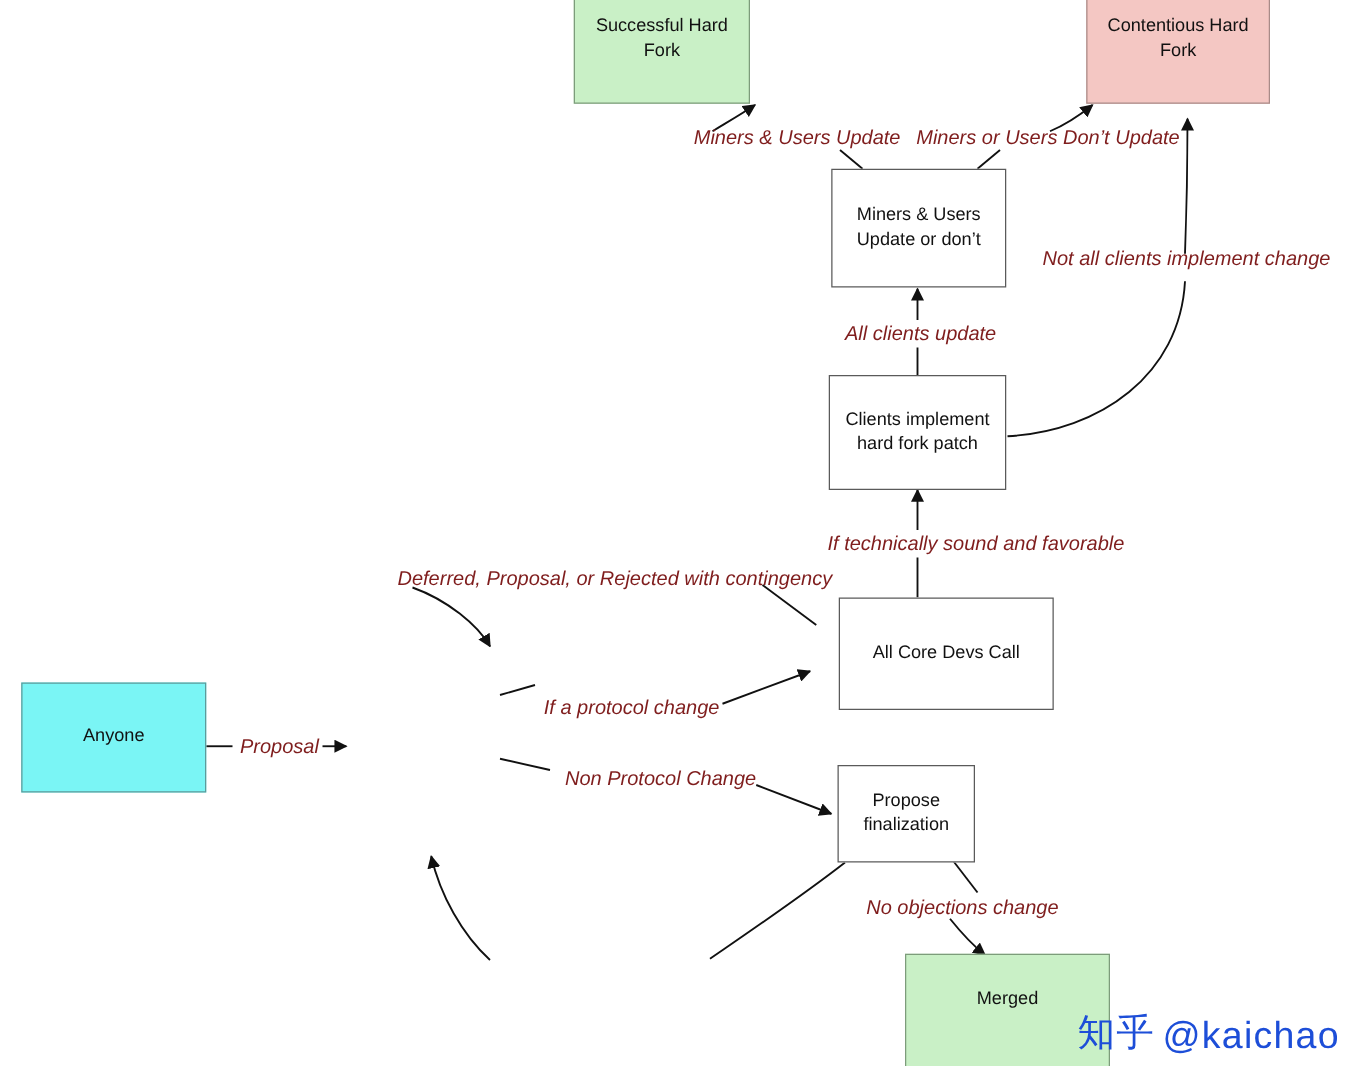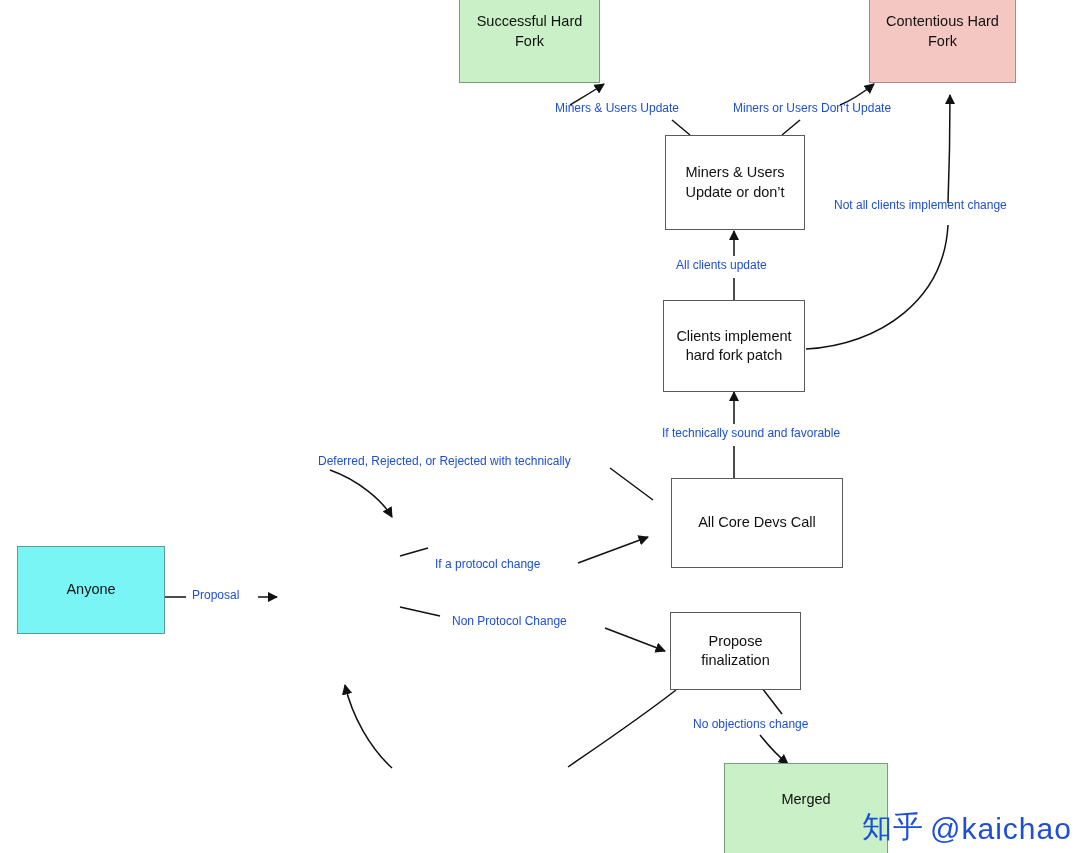--- a/index.html
+++ b/index.html
@@ -52,25 +52,26 @@
   .node.pink {
     background: #f4c7c3;
     border-color: #a98b88;
   }
   .node.cyan {
     background: #7af5f5;
     border-color: #5d9a9a;
   }
   .edge-label {
     position: absolute;
-    font-size: 12px;
-    color: #1d4ed8;
+    font-size: 16px;
+    color: #7f1d1d;
     line-height: 1.2;
     white-space: nowrap;
     background: transparent;
+    font-style: italic;
   }
   .watermark {
     position: absolute;
     color: #1d4ed8;
     font-size: 30px;
     letter-spacing: 1px;
     line-height: 1;
     user-select: none;
     white-space: nowrap;
   }
@@ -146,40 +147,40 @@
 
   <div class="node plain" style="left:671px; top:478px; width:172px; height:90px;">
     <span>All Core Devs Call</span>
   </div>
 
 
   <div class="node cyan" style="left:17px; top:546px; width:148px; height:88px;">
     <span>Anyone</span>
   </div>
 
-  <div class="node plain" style="left:670px; top:612px; width:131px; height:78px;">
+  <div class="node plain" style="left:670px; top:612px; width:110px; height:78px;">
     <span>Propose
 finalization</span>
   </div>
 
   <div class="node green" style="left:724px; top:763px; width:164px; height:110px;">
     <span style="position:relative; top:-18px;">Merged</span>
   </div>
 
   <div class="edge-label" style="left:555px; top:101px;">Miners &amp; Users Update</div>
 
   <div class="edge-label" style="left:733px; top:101px;">Miners or Users Don’t Update</div>
 
   <div class="edge-label" style="left:834px; top:198px;">Not all clients implement change</div>
 
   <div class="edge-label" style="left:676px; top:258px;">All clients update</div>
 
   <div class="edge-label" style="left:622px; top:426px;margin-left:40px;">If technically sound and favorable</div>
 
-  <div class="edge-label" style="left:318px; top:454px;">Deferred, Rejected, or Rejected with technically</div>
+  <div class="edge-label" style="left:318px; top:454px;">Deferred, Proposal, or Rejected with contingency</div>
 
   <div class="edge-label" style="left:435px; top:557px;">If a protocol change</div>
 
   <div class="edge-label" style="left:452px; top:614px;">Non Protocol Change</div>
 
   <div class="edge-label" style="left:192px; top:588px;">Proposal</div>
 
   <div class="edge-label" style="left:693px; top:717px;">No objections change</div>
 
 

